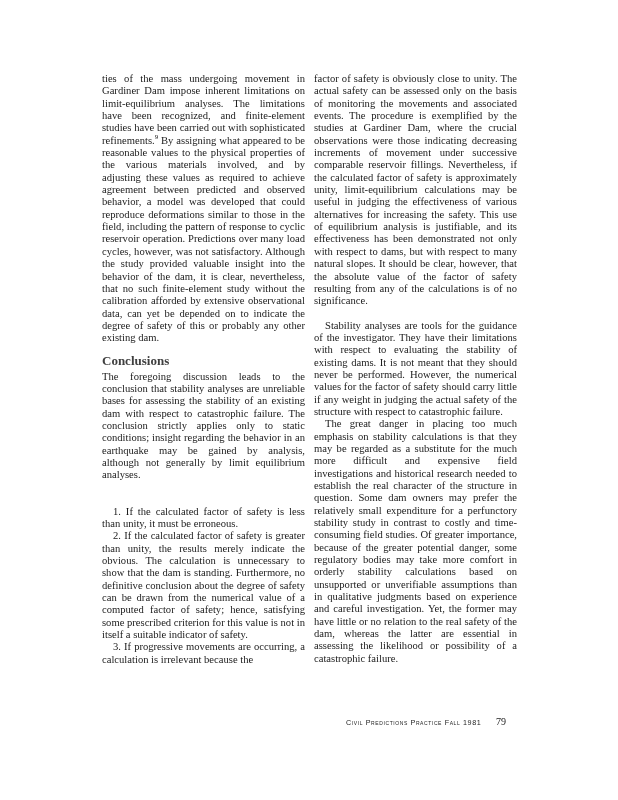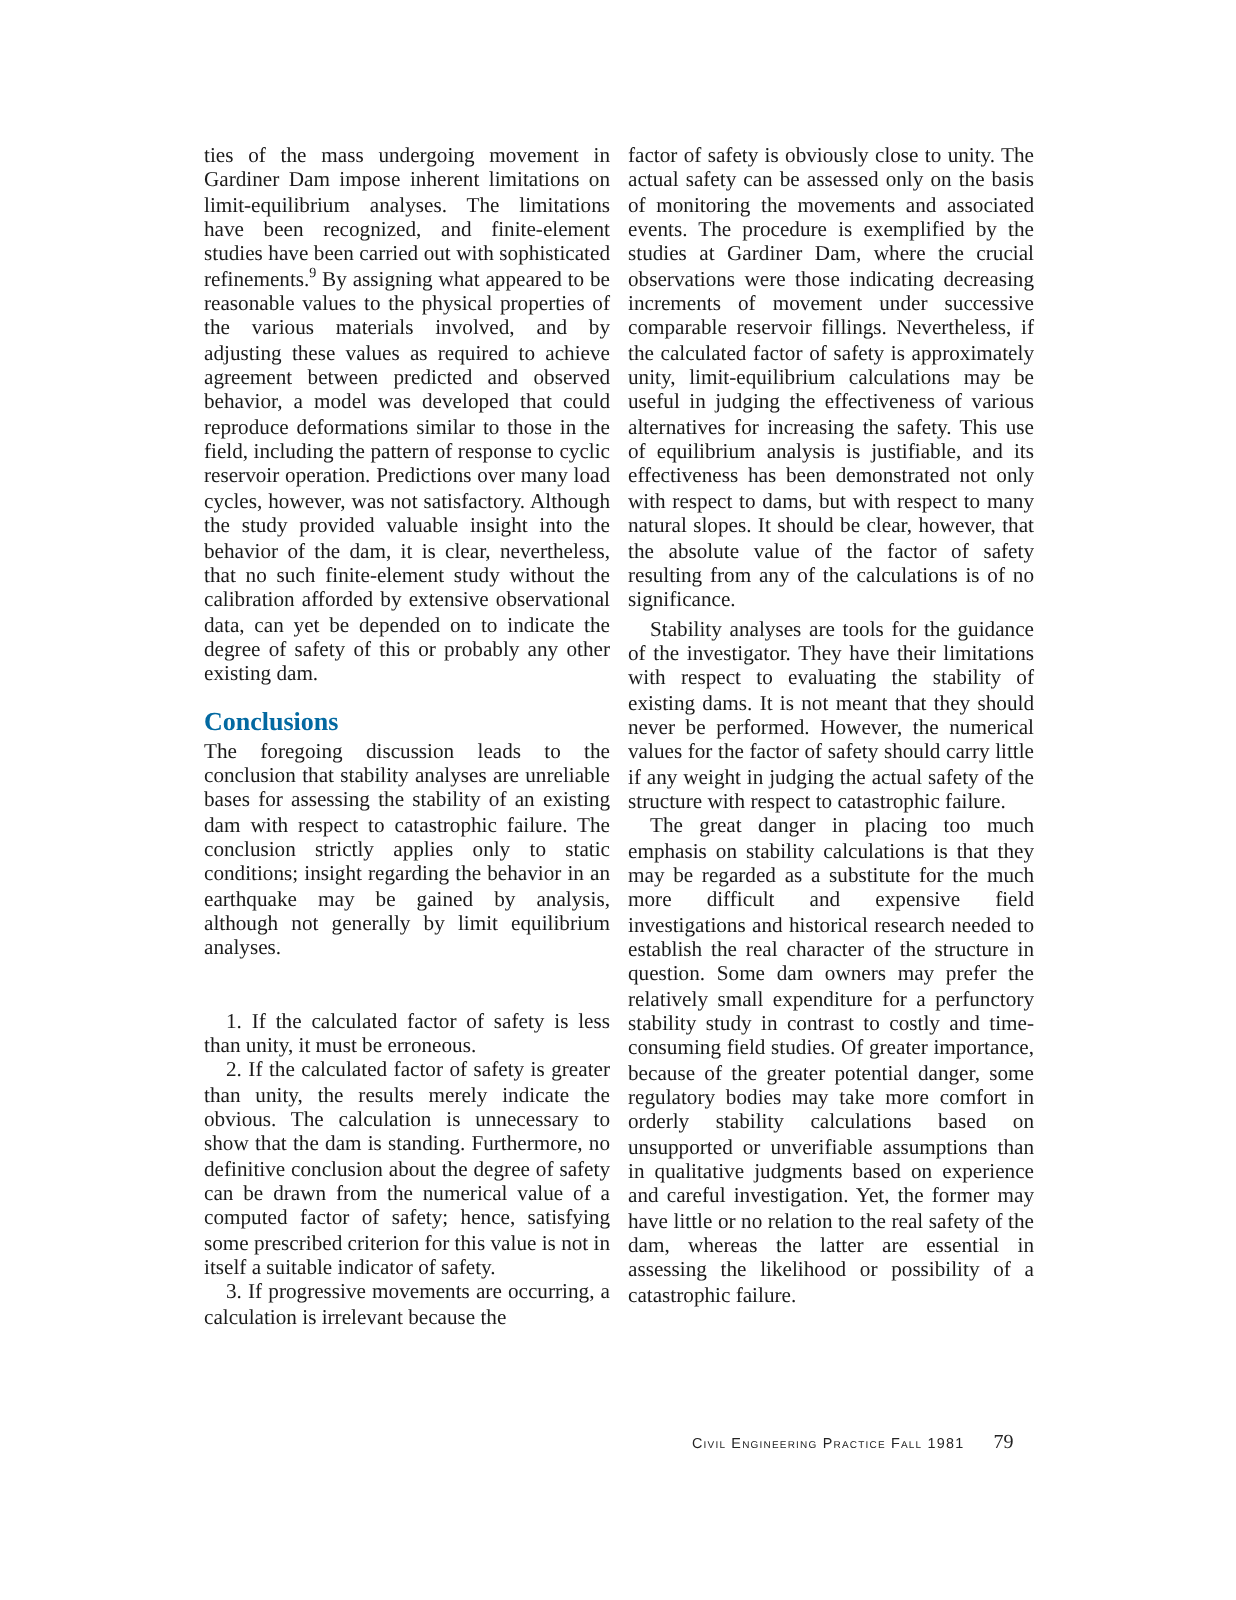--- a/index.html
+++ b/index.html
@@ -13,28 +13,28 @@
     font-size: 10.6px;
     line-height: 12.35px;
     color: #1a1a1a;
     text-align: justify;
     hyphens: auto;
   }
   .col-left { left: 102px; }
   .col-right { left: 314px; }
   .col p { margin: 0; }
   .col p.indent { text-indent: 11px; }
-  .col p.gap-before { margin-top: 2px; }
+  .col p.gap-before { margin-top: 12px; }
   .col h2 {
     margin: 8px 0 2px 0;
     font-family: "Liberation Serif", serif;
     font-size: 13px;
     font-weight: bold;
     line-height: 16px;
-    color: #0369a1;
+    color: #404040;
     text-align: left;
   }
   .col ol { list-style: none; margin: 24px 0 0 0; padding: 0; }
   .col ol li { text-indent: 11px; }
   sup { font-size: 7px; line-height: 0; vertical-align: super; }
   .footer {
     position: absolute;
     top: 716px;
     left: 346px;
     width: 180px;
@@ -72,19 +72,19 @@
     </ol>
   </div>
 
   <div class="col col-right">
     <p>factor of safety is obviously close to unity. The actual safety can be assessed only on the basis of monitoring the movements and associated events. The procedure is exemplified by the studies at Gardiner Dam, where the crucial observations were those indicating decreasing increments of movement under successive comparable reservoir fillings. Nevertheless, if the calculated factor of safety is approximately unity, limit-equilibrium calculations may be useful in judging the effectiveness of various alternatives for increasing the safety. This use of equilibrium analysis is justifiable, and its effectiveness has been demonstrated not only with respect to dams, but with respect to many natural slopes. It should be clear, however, that the absolute value of the factor of safety resulting from any of the calculations is of no significance.</p>
     <p class="indent gap-before">Stability analyses are tools for the guidance of the investigator. They have their limitations with respect to evaluating the stability of existing dams. It is not meant that they should never be performed. However, the numerical values for the factor of safety should carry little if any weight in judging the actual safety of the structure with respect to catastrophic failure.</p>
     <p class="indent">The great danger in placing too much emphasis on stability calculations is that they may be regarded as a substitute for the much more difficult and expensive field investigations and historical research needed to establish the real character of the structure in question. Some dam owners may prefer the relatively small expenditure for a perfunctory stability study in contrast to costly and time-consuming field studies. Of greater importance, because of the greater potential danger, some regulatory bodies may take more comfort in orderly stability calculations based on unsupported or unverifiable assumptions than in qualitative judgments based on experience and careful investigation. Yet, the former may have little or no relation to the real safety of the dam, whereas the latter are essential in assessing the likelihood or possibility of a catastrophic failure.</p>
   </div>
 
   <div class="footer">
-    <span>Civil Engineering Practice</span>
+    <span>Civil Predictions Practice</span>
     <span> </span>
     <span>Fall 1981</span>
     <span class="pagenum">79</span>
   </div>
 
 </div>
 
 </body></html>

